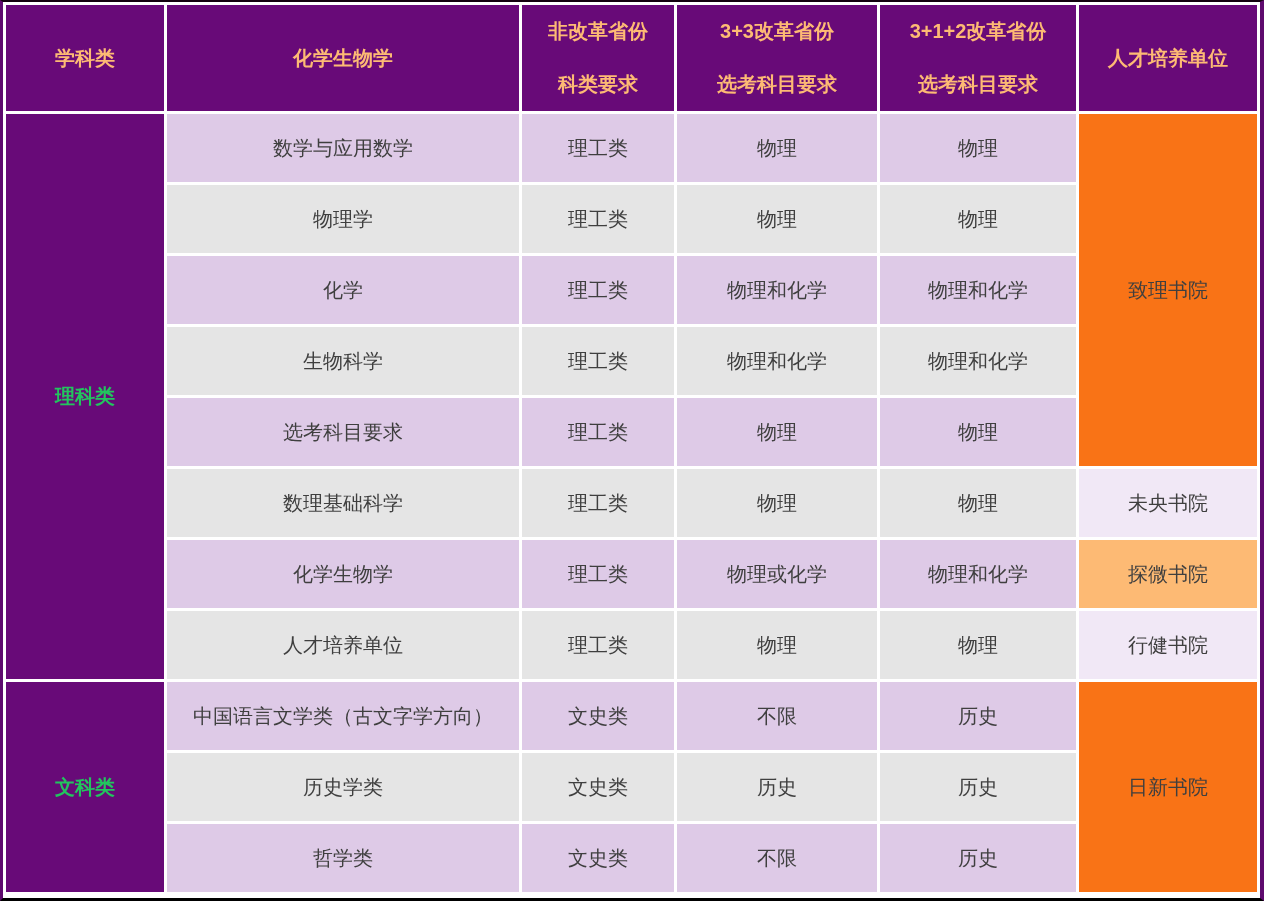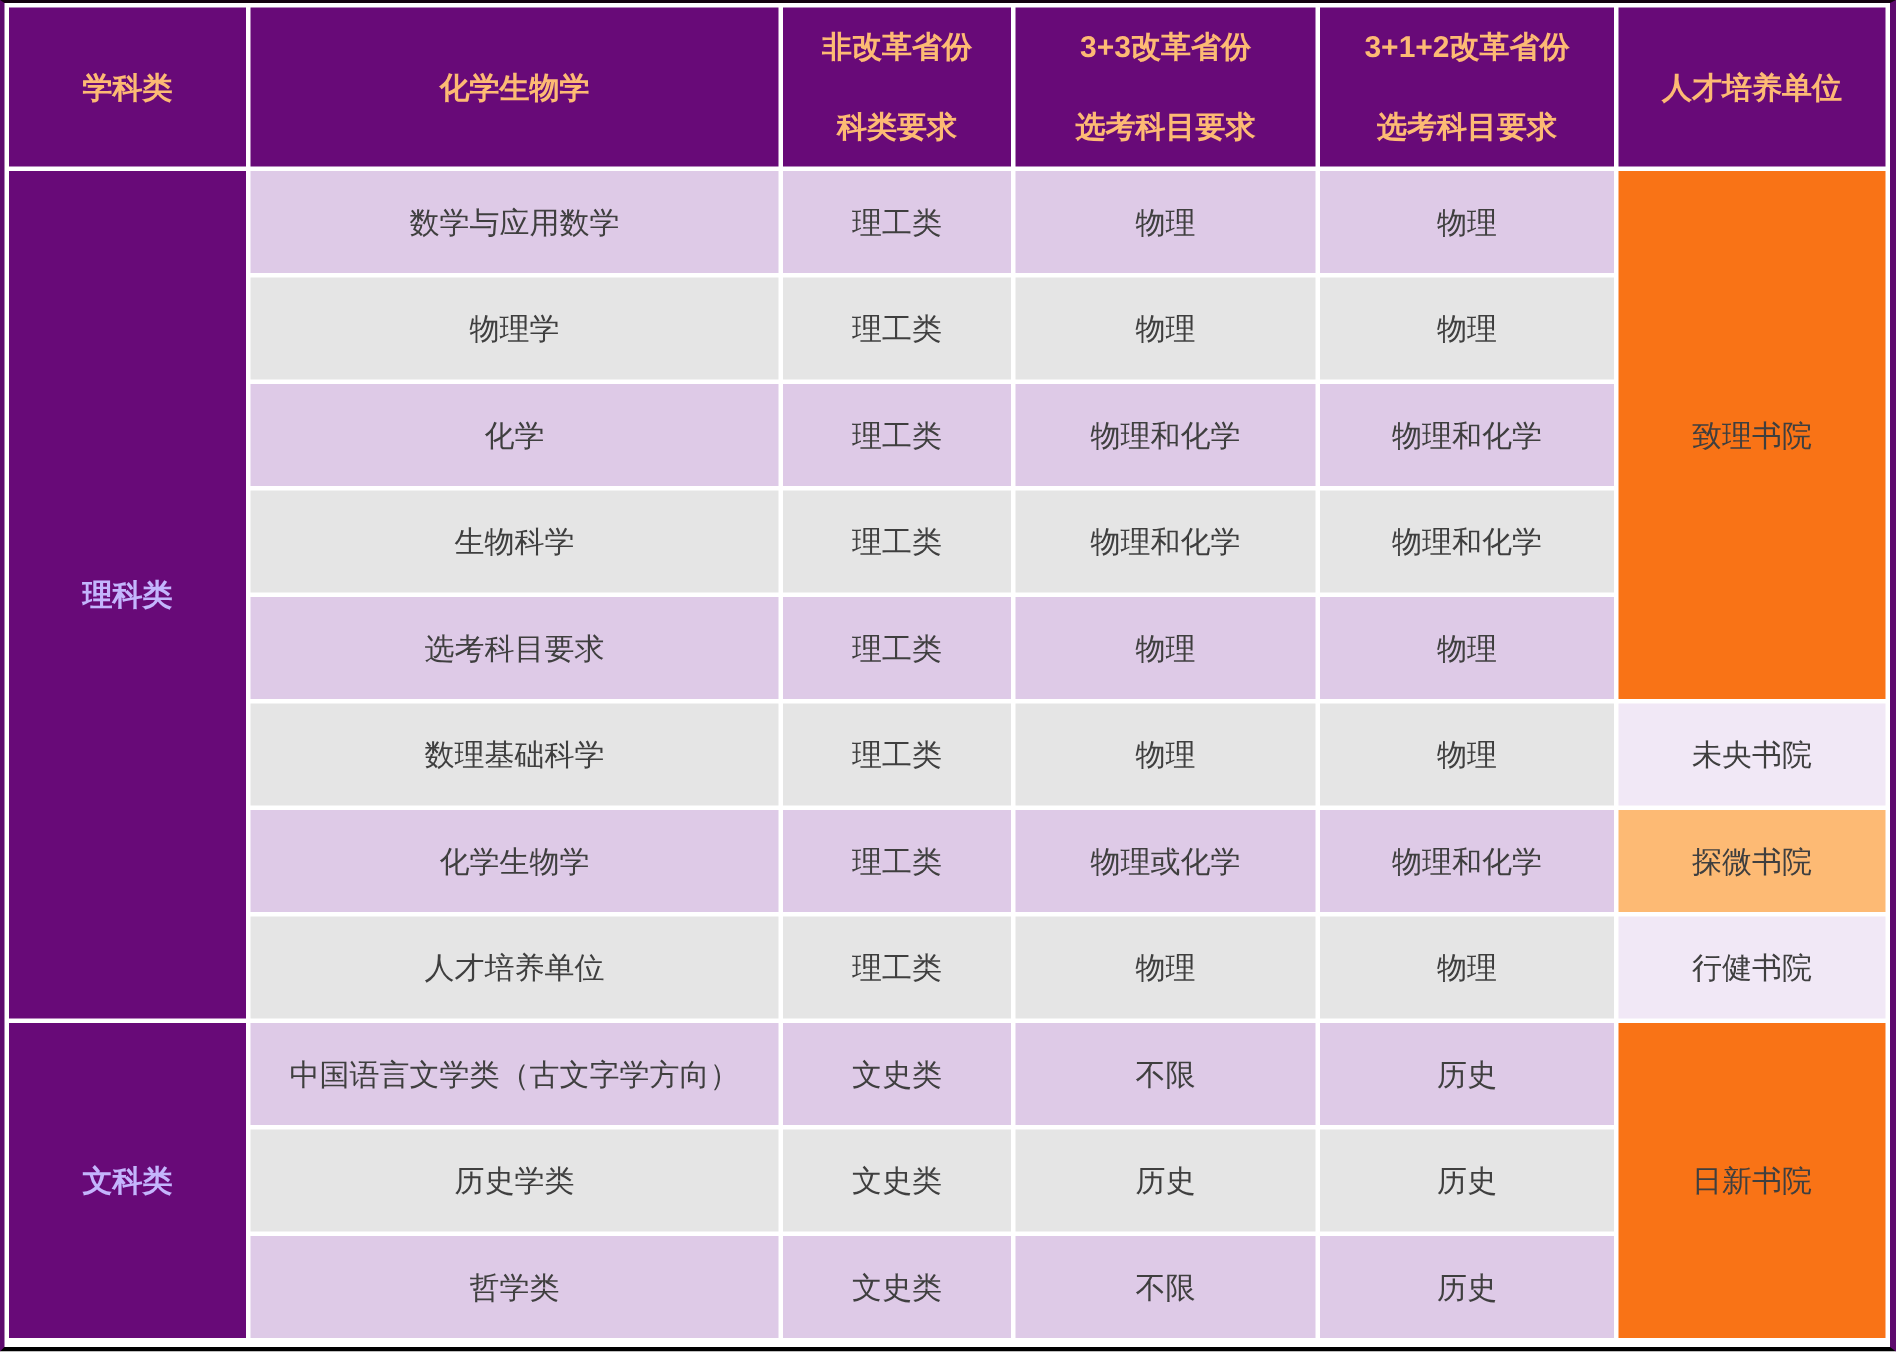--- a/index.html
+++ b/index.html
@@ -54,21 +54,21 @@
     justify-content: center;
     gap: 26px;
   }
   td {
     font-size: 20px;
     color: #3F3F3F;
     font-weight: 400;
   }
   td.cat {
     background: #680A78;
-    color: #c4b5fd;
+    color: #22c55e;
     font-weight: bold;
     font-size: 20px;
   }
   tr.r-dark  td.data { background: #DECAE7; margin-top: 20px; }
   tr.r-light td.data { background: #e5e5e5; text-align: center; }
   td.unit-merged { background: #f97316; }
   tr.r-dark  td.unit-single { background: #fdba74; }
   tr.r-light td.unit-single { background: #F1E8F6; }
 </style>
 </head>

